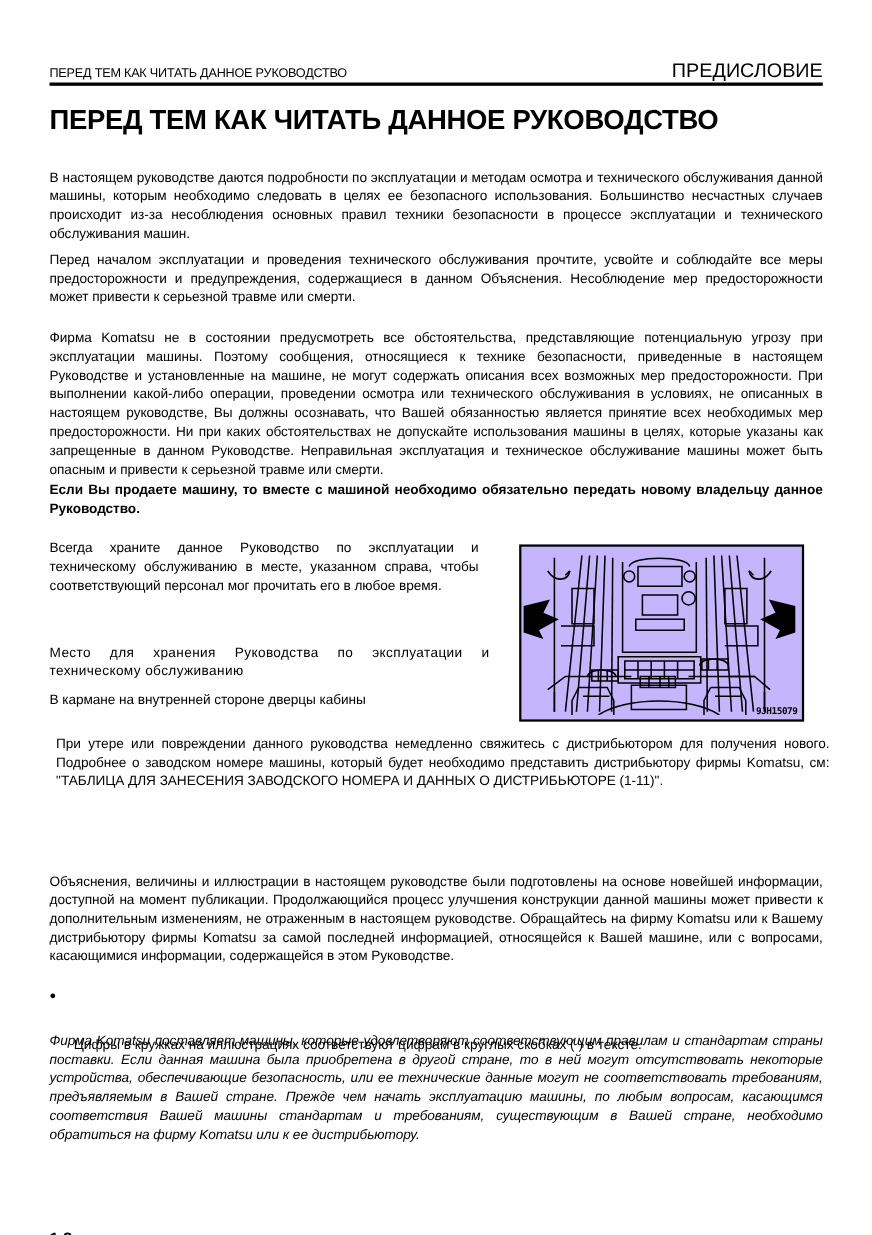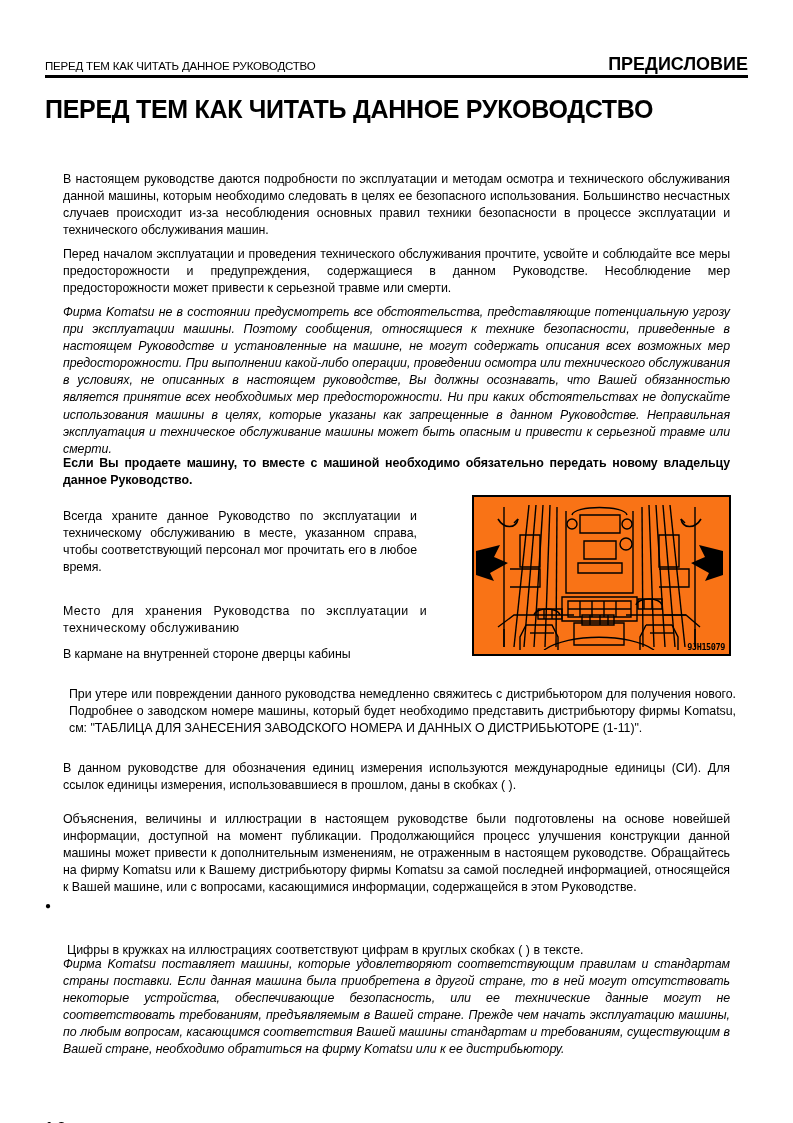--- a/index.html
+++ b/index.html
@@ -32,21 +32,21 @@
     align-items: baseline;
     justify-content: space-between;
   }
   .runhead-left {
     font-size: 11.5px;
     letter-spacing: -0.2px;
     white-space: nowrap;
   }
   .runhead-right {
     font-size: 18px;
-    font-weight: 700;
+    font-weight: 400;
     letter-spacing: 0px;
     white-space: nowrap;
   }
   .header-rule {
     position: absolute;
     left: 45px;
     top: 75px;
     width: 703px;
     height: 3px;
     background: #000;
@@ -65,32 +65,32 @@
 
   
   .body-block {
     position: absolute;
     font-size: 12.4px;
     line-height: 17.1px;
     text-align: justify;
     letter-spacing: -0.05px;
   }
   .body-block p {
-    margin: 18px;
+    margin: 0;
   }
 
   
   .figure-box {
     position: absolute;
     left: 472px;
     top: 495px;
     width: 255px;
     height: 157px;
     border: 2px solid #000;
-    background: #f97316;
+    background: #c4b5fd;
     overflow: hidden;
   }
   .figure-box svg { display: block; }
   .figure-code {
     position: absolute;
     right: 4px;
     bottom: 2px;
     font-family: "DejaVu Sans Mono", monospace;
     font-size: 8.5px;
     font-weight: bold;
@@ -148,24 +148,24 @@
   </div>
   <div class="header-rule"></div>
 
   <div class="page-title">ПЕРЕД ТЕМ КАК ЧИТАТЬ ДАННОЕ РУКОВОДСТВО</div>
 
   <div class="body-block" style="left:45px; top:153px; width:703px;">
     <p>В настоящем руководстве даются подробности по эксплуатации и методам осмотра и технического обслуживания данной машины, которым необходимо следовать в целях ее безопасного использования. Большинство несчастных случаев происходит из-за несоблюдения основных правил техники безопасности в процессе эксплуатации и технического обслуживания машин.</p>
   </div>
 
   <div class="body-block" style="left:45px; top:228px; width:703px;">
-    <p>Перед началом эксплуатации и проведения технического обслуживания прочтите, усвойте и соблюдайте все меры предосторожности и предупреждения, содержащиеся в данном Руководстве. Несоблюдение мер предосторожности может привести к серьезной травме или смерти.</p>
-  </div>
-
-  <div class="body-block" style="left:45px; top:286px; width:703px;font-style:italic;">
+    <p>Перед началом эксплуатации и проведения технического обслуживания прочтите, усвойте и соблюдайте все меры предосторожности и предупреждения, содержащиеся в данном Объяснения. Несоблюдение мер предосторожности может привести к серьезной травме или смерти.</p>
+  </div>
+
+  <div class="body-block" style="left:45px; top:299px; width:703px;">
     <p>Фирма Komatsu не в состоянии предусмотреть все обстоятельства, представляющие потенциальную угрозу при эксплуатации машины. Поэтому сообщения, относящиеся к технике безопасности, приведенные в настоящем Руководстве и установленные на машине, не могут содержать описания всех возможных мер предосторожности. При выполнении какой-либо операции, проведении осмотра или технического обслуживания в условиях, не описанных в настоящем руководстве, Вы должны осознавать, что Вашей обязанностью является принятие всех необходимых мер предосторожности. Ни при каких обстоятельствах не допускайте использования машины в целях, которые указаны как запрещенные в данном Руководстве. Неправильная эксплуатация и техническое обслуживание машины может быть опасным и привести к серьезной травме или смерти.</p>
   </div>
 
   <div class="body-block" style="left:45px; top:437px; width:703px;font-weight:bold;">
     <p>Если Вы продаете машину, то вместе с машиной необходимо обязательно передать новому владельцу данное Руководство.</p>
   </div>
 
   <div class="body-block" style="left:45px; top:585px; width:400px; letter-spacing:0.35px;">
     <p>Место для хранения Руководства по эксплуатации и техническому обслуживанию</p>
   </div>
@@ -265,23 +265,20 @@
         <path d="M249 54 L225 48 L231 60 L217 66 L235 76 L231 84 L249 78 Z"></path>
       </g>
     </svg>
     <div class="figure-code">9JH15079</div>
   </div>
 
   <div class="body-block" style="left:51px; top:668px; width:703px;">
     <p>При утере или повреждении данного руководства немедленно свяжитесь с дистрибьютором для получения нового. Подробнее о заводском номере машины, который будет необходимо представить дистрибьютору фирмы Komatsu, см: "ТАБЛИЦА ДЛЯ ЗАНЕСЕНИЯ ЗАВОДСКОГО НОМЕРА И ДАННЫХ О ДИСТРИБЬЮТОРЕ (1-11)".</p>
   </div>
 
-  <div class="body-block" style="left:45px; top:742px; width:703px;">
-    <p>В данном руководстве для обозначения единиц измерения используются международные единицы (СИ). Для ссылок единицы измерения, использовавшиеся в прошлом, даны в скобках ( ).</p>
-  </div>
 
   <div class="body-block" style="left:45px; top:793px; width:703px;">
     <p>Объяснения, величины и иллюстрации в настоящем руководстве были подготовлены на основе новейшей информации, доступной на момент публикации. Продолжающийся процесс улучшения конструкции данной машины может привести к дополнительным изменениям, не отраженным в настоящем руководстве. Обращайтесь на фирму Komatsu или к Вашему дистрибьютору фирмы Komatsu за самой последней информацией, относящейся к Вашей машине, или с вопросами, касающимися информации, содержащейся в этом Руководстве.</p>
   </div>
 
   <div class="bullet-row" style="left:45px; top:897px; width:660px;">
     <div class="bullet-glyph">●</div>
     <div class="bullet-text">
       <div>Цифры в кружках на иллюстрациях соответствуют цифрам в круглых скобках (  ) в тексте.</div>
     </div>

